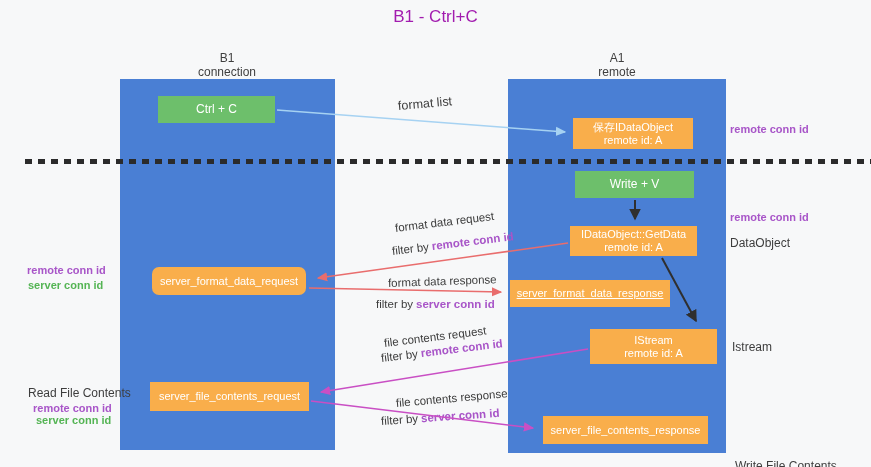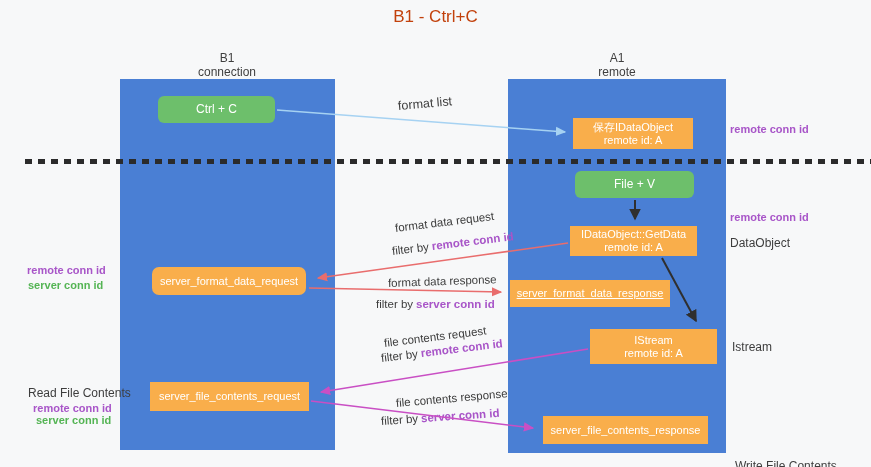--- a/index.html
+++ b/index.html
@@ -3,21 +3,21 @@
 <meta charset="utf-8">
 <style>
   html,body { margin:0; padding:0; background:#f7f8f9; }
   .stage {
     position:relative; width:871px; height:467px; overflow:hidden;
     background:#f7f8f9;
     font-family:"Liberation Sans", sans-serif;
   }
   .title {
     position:absolute; top:7px; left:0; width:100%;
-    text-align:center; font-size:17px; line-height:20px; color:#c2410c;
+    text-align:center; font-size:17px; line-height:20px; color:#a21caf;
   }
   .lane { position:absolute; background:#4a7fd4; z-index:1; }
   .lane-left  { left:120px; top:79px; width:215px; height:371px; }
   .lane-right { left:508px; top:79px; width:218px; height:374px; }
   .hdr {
     position:absolute; top:51px; width:140px; text-align:center;
     font-size:12px; line-height:14px; color:#3f3f3f; z-index:2;
   }
   .hdr-left { left:157px; }
   .hdr-right { left:547px; }
@@ -25,21 +25,21 @@
     position:absolute; left:25px; top:159px; width:846px; height:5px; z-index:6;
     background:repeating-linear-gradient(90deg,#2b2b2b 0 7px,transparent 7px 13px);
   }
   .box {
     position:absolute; z-index:4; display:flex; flex-direction:column;
     align-items:center; justify-content:center;
     color:#fff; font-size:11px; line-height:13px; text-align:center;
     white-space:nowrap;
   }
   .orange { background:#f9ae4b; }
-  .green  { background:#6dbf6b;border-radius:6px; }
+  .green  { background:#6dbf6b; }
   .b-ctrlc { left:158px; top:96px;  width:117px; height:27px; font-size:12px; }
   .b-save  { left:573px; top:118px; width:120px; height:31px; }
   .b-ctrlv { left:575px; top:171px; width:119px; height:27px; font-size:12px; }
   .b-getdata { left:570px; top:226px; width:127px; height:30px; }
   .b-fmtreq  { left:152px; top:267px; width:154px; height:28px;border-radius:7px; }
   .b-fmtresp { left:510px; top:280px; width:160px; height:27px;text-decoration:underline; }
   .b-istream { left:590px; top:329px; width:127px; height:35px; }
   .b-filereq  { left:150px; top:382px; width:159px; height:29px; }
   .b-fileresp { left:543px; top:416px; width:165px; height:28px; }
   .note { position:absolute; z-index:5; white-space:nowrap; font-size:12px; color:#3d3d3d; }
@@ -80,21 +80,21 @@
   <div class="dash"></div>
 
   <div class="box green b-ctrlc">
     <div>Ctrl + C</div>
   </div>
   <div class="box orange b-save">
     <div>保存IDataObject</div>
     <div>remote id: A</div>
   </div>
   <div class="box green b-ctrlv">
-    <div>File + V</div>
+    <div>Write + V</div>
   </div>
   <div class="box orange b-getdata">
     <div>IDataObject::GetData</div>
     <div>remote id: A</div>
   </div>
   <div class="box orange b-fmtreq">
     <div>server_format_data_request</div>
   </div>
   <div class="box orange b-fmtresp">
     <div>server_format_data_response</div>

